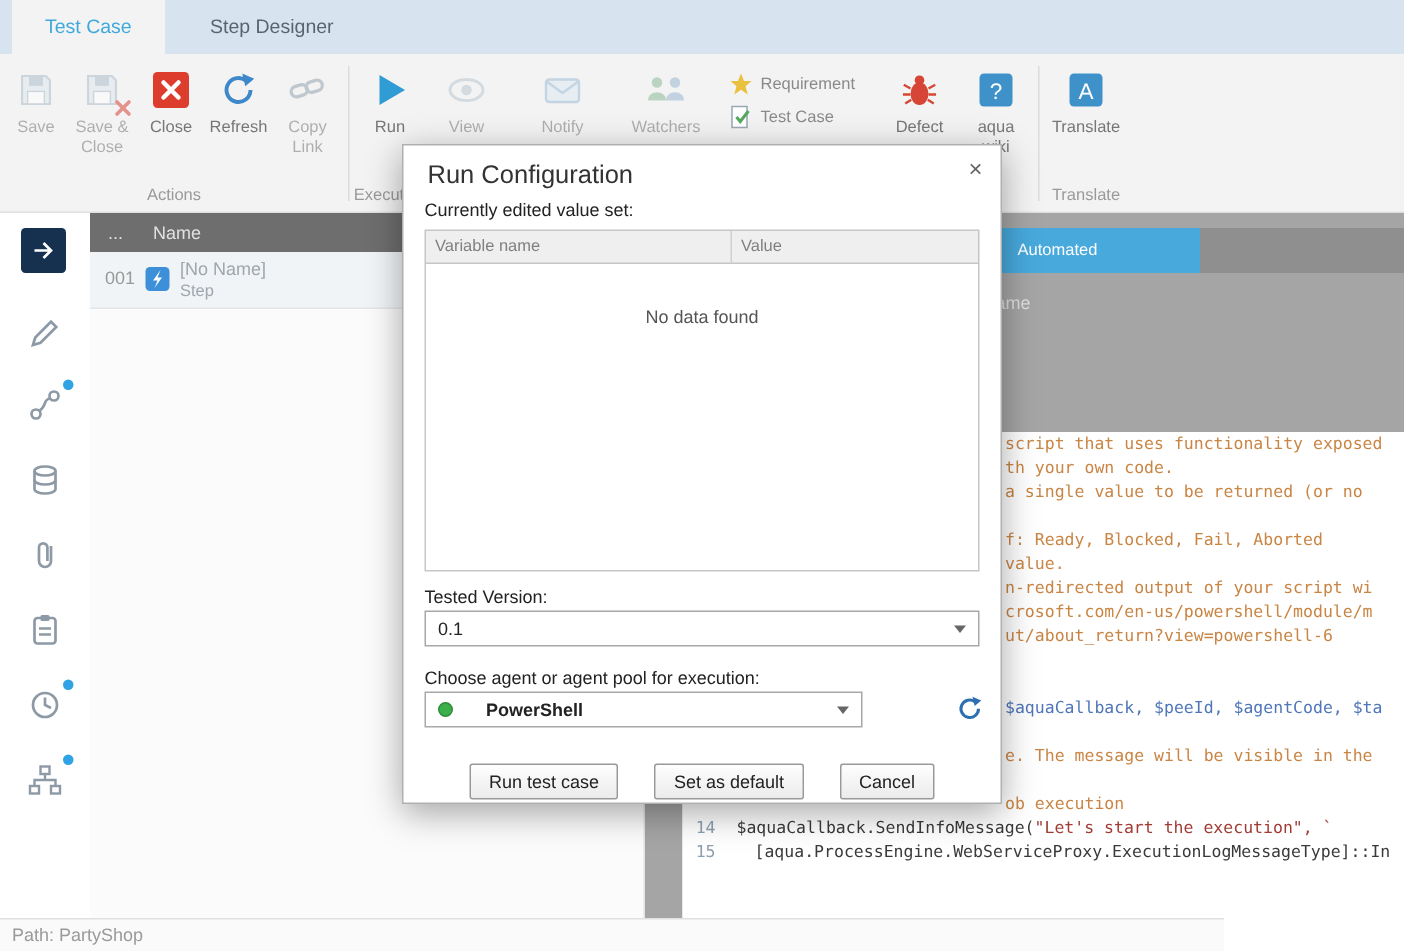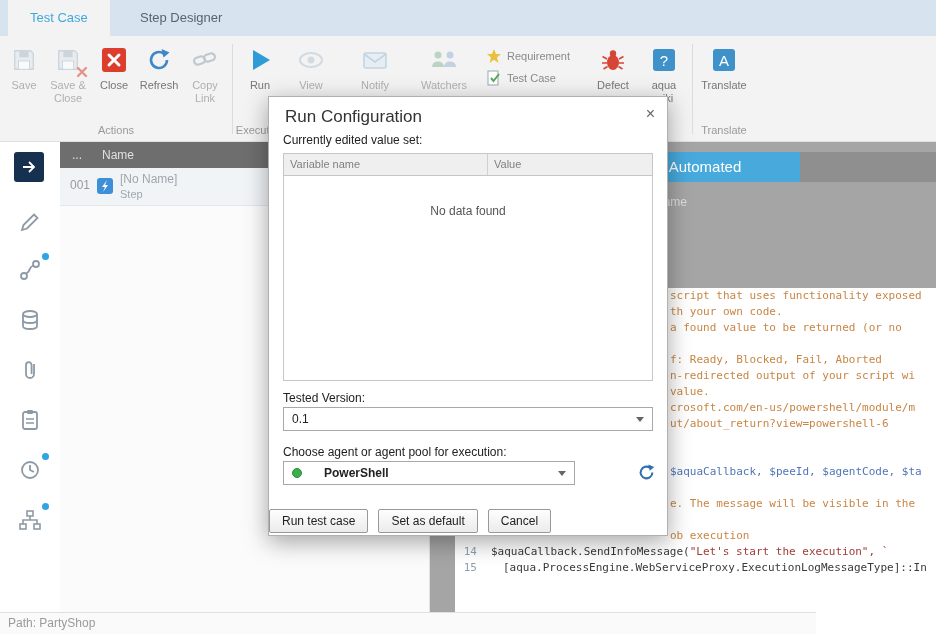--- a/index.html
+++ b/index.html
@@ -29,21 +29,21 @@
   .badge { position:absolute; top:-3px; right:-5px; width:7px; height:7px; border-radius:50%; background:#2fa3e4; }
 
   
   .list-header { position:absolute; left:60px; top:142px; width:370px; height:26px; background:#6e6e6e; color:#e0e0e0; font-size:12px; line-height:26px; }
   .list-row { position:absolute; left:60px; top:168px; width:370px; height:38px; background:#f1f4f7; border-bottom:1px solid #e3e6e9; }
   .list-body { position:absolute; left:60px; top:206px; width:370px; height:406px; background:#fbfbfb; border-right:1px solid #e2e2e2; }
 
   
   .rp-top { position:absolute; left:430px; top:142px; width:506px; height:146px; background:#a5a5a5; }
   .rp-strip { position:absolute; left:430px; top:152px; width:506px; height:30px; background:#8f8f8f; }
-  .rp-tab { position:absolute; left:610px; top:152px; width:190px; height:30px; background:#47a9dc; color:#fff; font-size:15px; line-height:30px; text-align:center; }
+  .rp-tab { position:absolute; left:610px; top:152px; width:190px; height:30px; background:#47a9dc; color:#fff; font-size:11px; line-height:30px; text-align:center; }
   .rp-name { position:absolute; left:655px; top:195px; color:#dedede; font-size:12px; }
   .rp-left { position:absolute; left:430px; top:288px; width:25px; height:324px; background:#a5a5a5; }
 
   
   .editor { position:absolute; left:455px; top:288px; width:481px; height:324px; background:#fff; overflow:hidden; }
   .cl { display:flex; height:16px; line-height:16px; font-family:"DejaVu Sans Mono", monospace; font-size:11px; white-space:pre; }
   .g { width:30px; flex:none; text-align:right; padding-right:8px; color:#8fa0b0; }
   .cov { padding-left:185px; }
   .code1 { padding-left:6px; }
   .code2 { padding-left:18px; }
@@ -61,21 +61,21 @@
   .dlg-close { position:absolute; right:12px; top:8px; font-size:16px; color:#666; cursor:default; }
   .dlg-label { position:absolute; left:14px; font-size:12px; color:#222; }
   .grid { position:absolute; left:14px; top:56px; width:370px; height:228px; border:1px solid #c6c6c6; background:#fff; }
   .grid-head { height:22px; background:#efefef; border-bottom:1px solid #c6c6c6; display:flex; font-size:11px; color:#808080; line-height:21px; }
   .grid-col1 { width:204px; padding-left:6px; border-right:1px solid #d0d0d0; }
   .grid-col2 { flex:1; padding-left:6px; }
   .grid-empty { margin-top:28px; text-align:center; font-size:12px; color:#555; }
   .dselect { position:absolute; left:14px; height:24px; border:1px solid #a8a8a8; background:#fff; font-size:12px; color:#222; line-height:22px; }
   .caret { position:absolute; right:8px; top:9px; width:0; height:0; border-left:4px solid transparent; border-right:4px solid transparent; border-top:5px solid #666; }
   .gdot { position:absolute; left:8px; top:6px; width:10px; height:10px; border-radius:50%; background:#3cae4a; border:1px solid #2e8d3b; }
-  .btnrow { position:absolute; left:0; top:412px; width:100%; display:flex; gap:10px; }
+  .btnrow { position:absolute; left:0; top:412px; width:100%; display:flex; justify-content:center; gap:24px; }
   .dbtn { height:24px; padding:0 12px; font-size:12px; color:#222; background:linear-gradient(#fefefe,#ebebeb); border:1px solid #999; border-radius:2px; cursor:default; }
   svg { display:block; }
 </style>
 </head>
 <body>
 
 <div class="tabbar">
   <div class="tab tab-active">Test Case</div>
   <div class="tab tab-inactive">Step Designer</div>
 </div>
@@ -323,25 +323,25 @@
 
 <div class="rp-top"></div>
 <div class="rp-strip"></div>
 <div class="rp-tab">Automated</div>
 <div class="rp-name">Name</div>
 <div class="rp-left"></div>
 
 <div class="editor">
   <div class="cl"><span class="g"></span><span class="cov cmt">script that uses functionality exposed</span></div>
   <div class="cl"><span class="g"></span><span class="cov cmt">th your own code.</span></div>
-  <div class="cl"><span class="g"></span><span class="cov cmt">a found value to be returned (or no</span></div>
+  <div class="cl"><span class="g"></span><span class="cov cmt">a single value to be returned (or no</span></div>
   <div class="cl"><span class="g"></span><span class="cov cmt"></span></div>
   <div class="cl"><span class="g"></span><span class="cov cmt">f: Ready, Blocked, Fail, Aborted</span></div>
+  <div class="cl"><span class="g"></span><span class="cov cmt">value.</span></div>
   <div class="cl"><span class="g"></span><span class="cov cmt">n-redirected output of your script wi</span></div>
-  <div class="cl"><span class="g"></span><span class="cov cmt">value.</span></div>
   <div class="cl"><span class="g"></span><span class="cov cmt">crosoft.com/en-us/powershell/module/m</span></div>
   <div class="cl"><span class="g"></span><span class="cov cmt">ut/about_return?view=powershell-6</span></div>
   <div class="cl"><span class="g"></span><span class="cov cmt"></span></div>
   <div class="cl"><span class="g"></span></div>
   <div class="cl"><span class="g"></span><span class="cov vars">$aquaCallback, $peeId, $agentCode, $ta</span></div>
   <div class="cl"><span class="g"></span><span class="cov cmt"></span></div>
   <div class="cl"><span class="g"></span><span class="cov cmt">e. The message will be visible in the</span></div>
   <div class="cl"><span class="g"></span><span class="cov cmt"></span></div>
   <div class="cl"><span class="g"></span><span class="cov cmt">ob execution</span></div>
   <div class="cl"><span class="g">14</span><span class="code1 plain">$aquaCallback.SendInfoMessage(</span><span class="str">"Let's start the execution", `</span></div>

